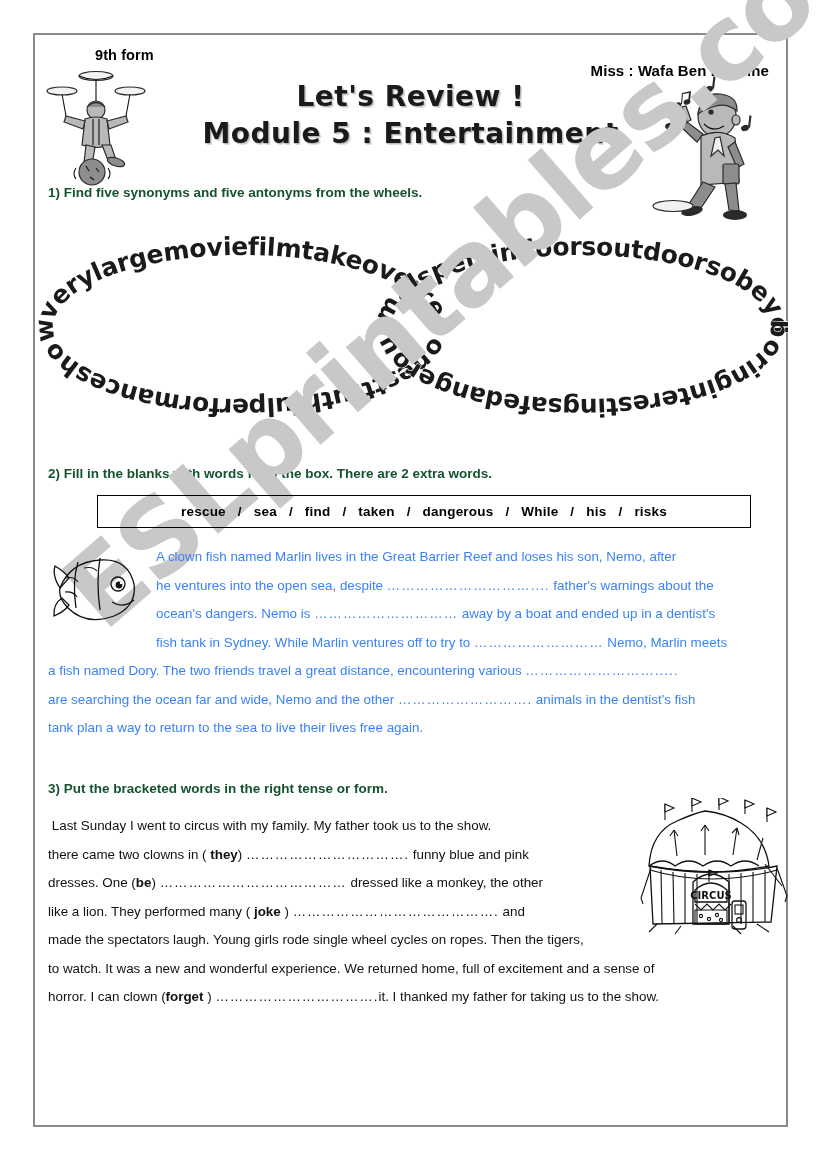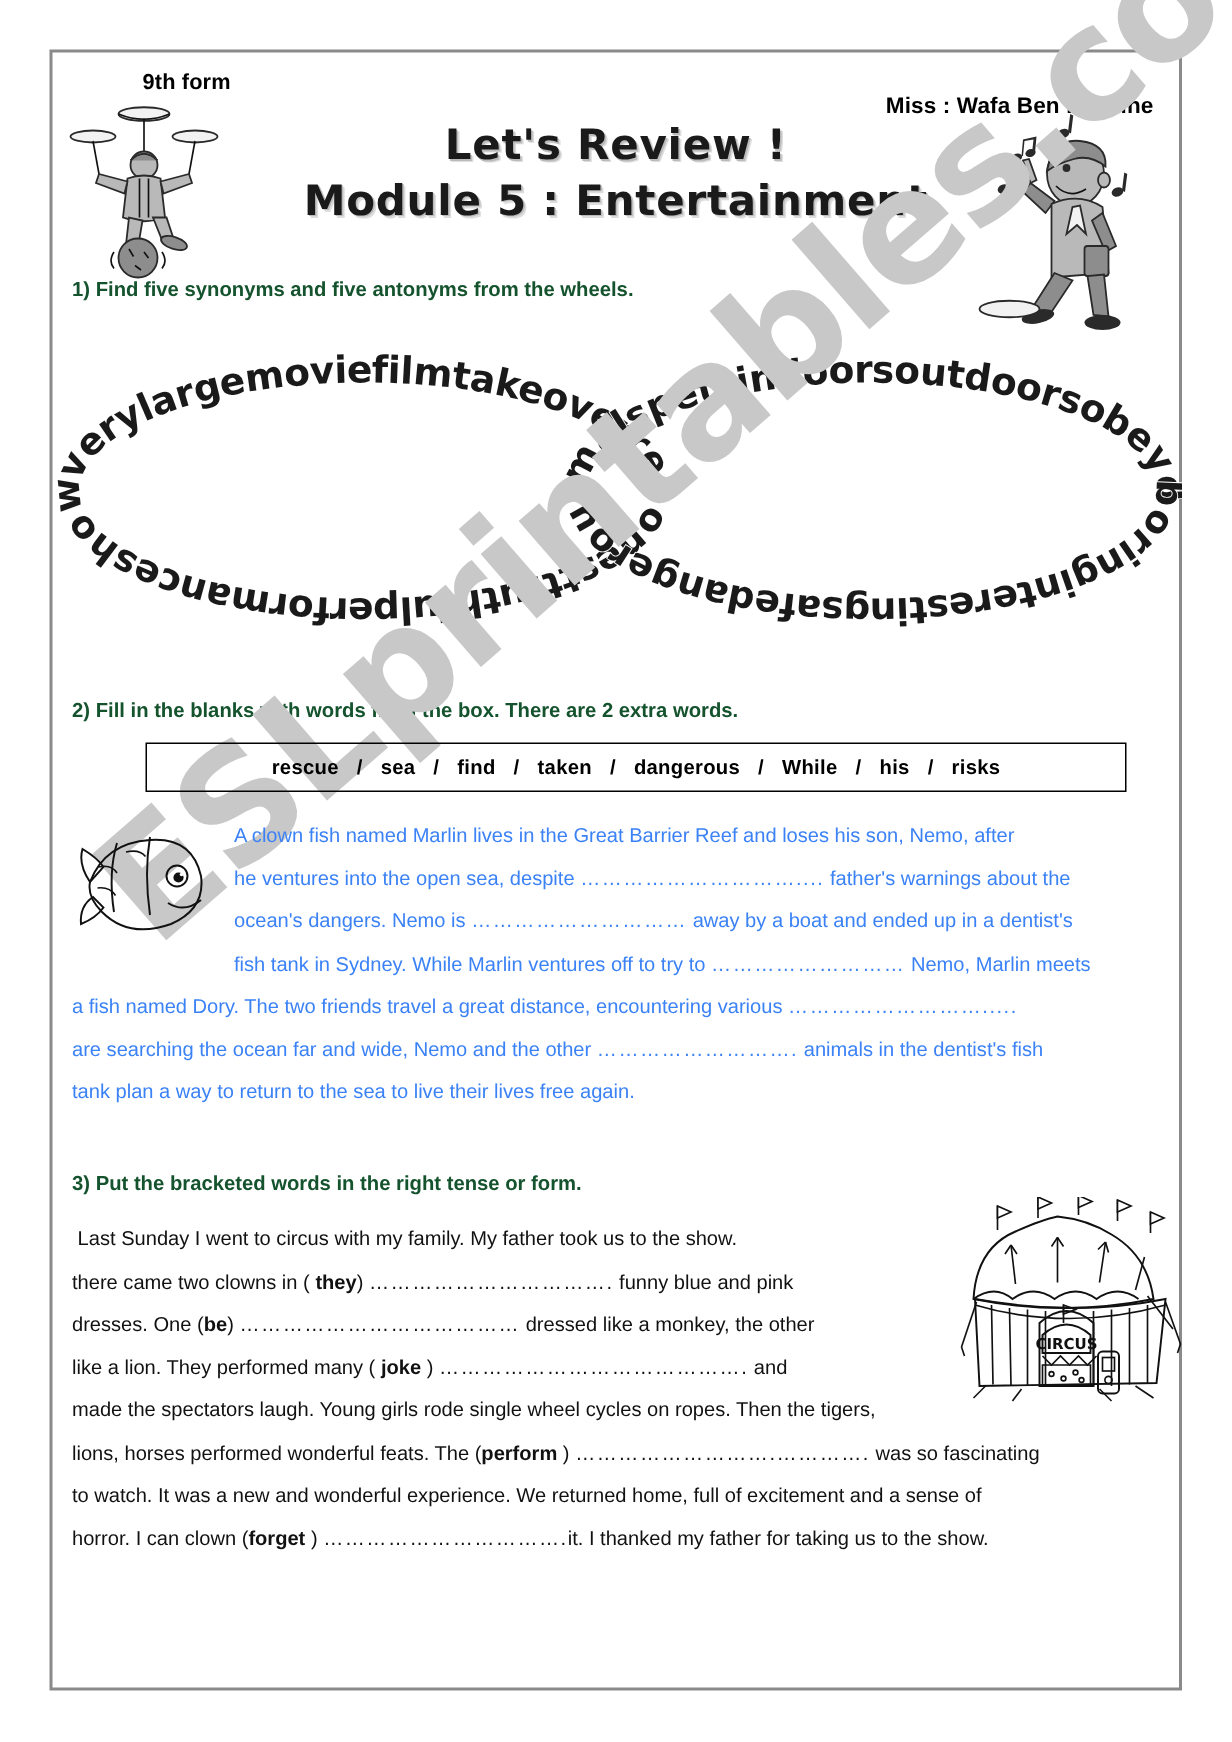--- a/index.html
+++ b/index.html
@@ -316,20 +316,19 @@
     <line x1="20" y1="126" x2="12" y2="134"></line>
   </g>
 </svg>
 
 <div id="ex3-body">
   <p class="narrow">&nbsp;<span>Last Sunday I went to circus with my family. My father took us to the show.</span></p>
   <p class="narrow"><span>there came two clowns in ( </span><b>they</b><span>) </span><span class="dots">…………………………….</span><span> funny blue and pink</span></p>
   <p class="narrow"><span>dresses. One (</span><b>be</b><span>) </span><span class="dots">…………………………………</span><span> dressed like a monkey, the other</span></p>
   <p class="narrow"><span>like a lion. They performed  many ( </span><b>joke</b><span> ) </span><span class="dots">…………………………………….</span><span> and</span></p>
   <p class="wide"><span>made  the  spectators  laugh. Young  girls  rode single  wheel  cycles  on   ropes.  Then   the  tigers,</span></p>
-  <p class="wide"><span>lions, horses  performed  wonderful  feats. The (</span><b>perform</b><span> ) </span><span class="dots">……………………….………….</span><span>  was so fascinating</span></p>
   <p class="wide"><span>to watch. It was a new and wonderful experience. We returned home, full of  excitement  and a  sense of</span></p>
   <p class="wide"><span>horror. I can clown (</span><b>forget</b><span> ) </span><span class="dots">…………………………….</span><span>it. I thanked my father for taking us to the show.</span></p>
 </div>
 
 <div id="watermark">
   <div class="wm-text">ESLprintables.com</div>
 </div>
 
 </body></html>

